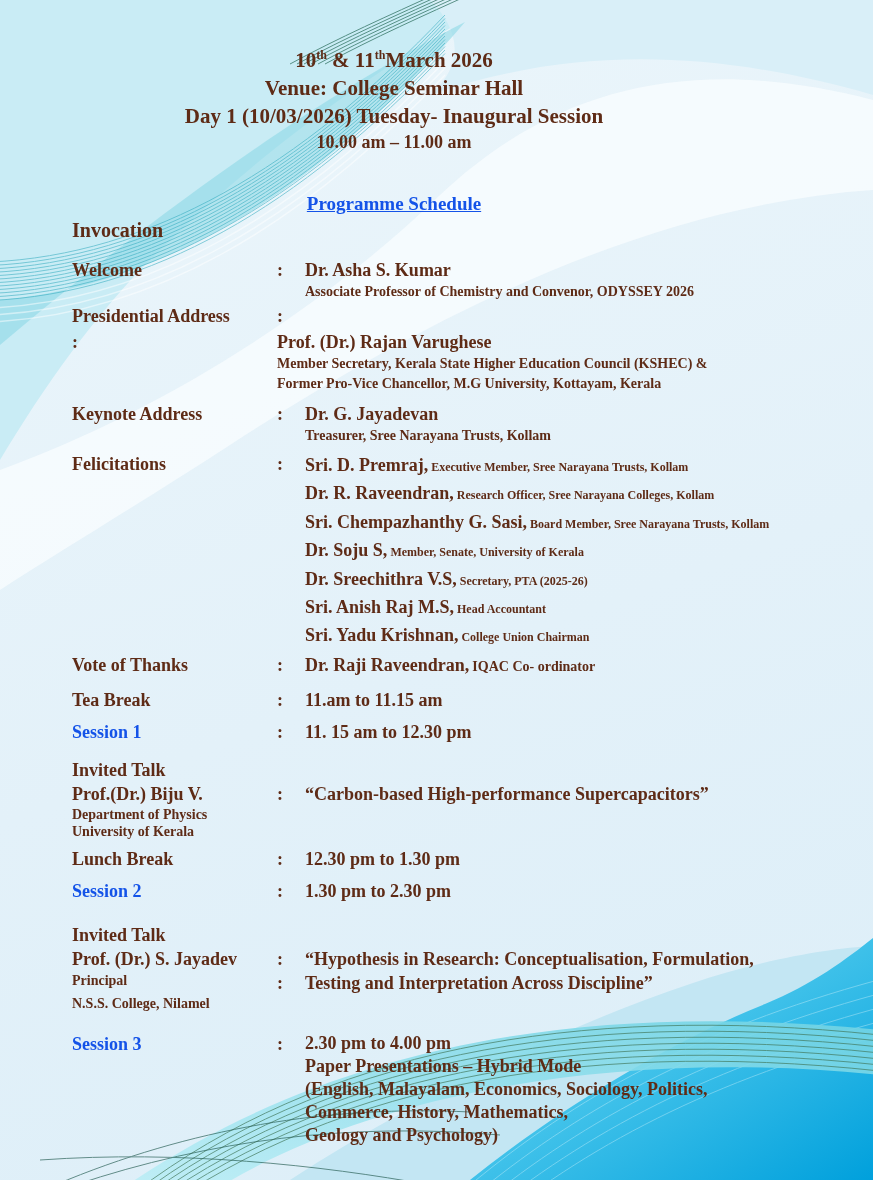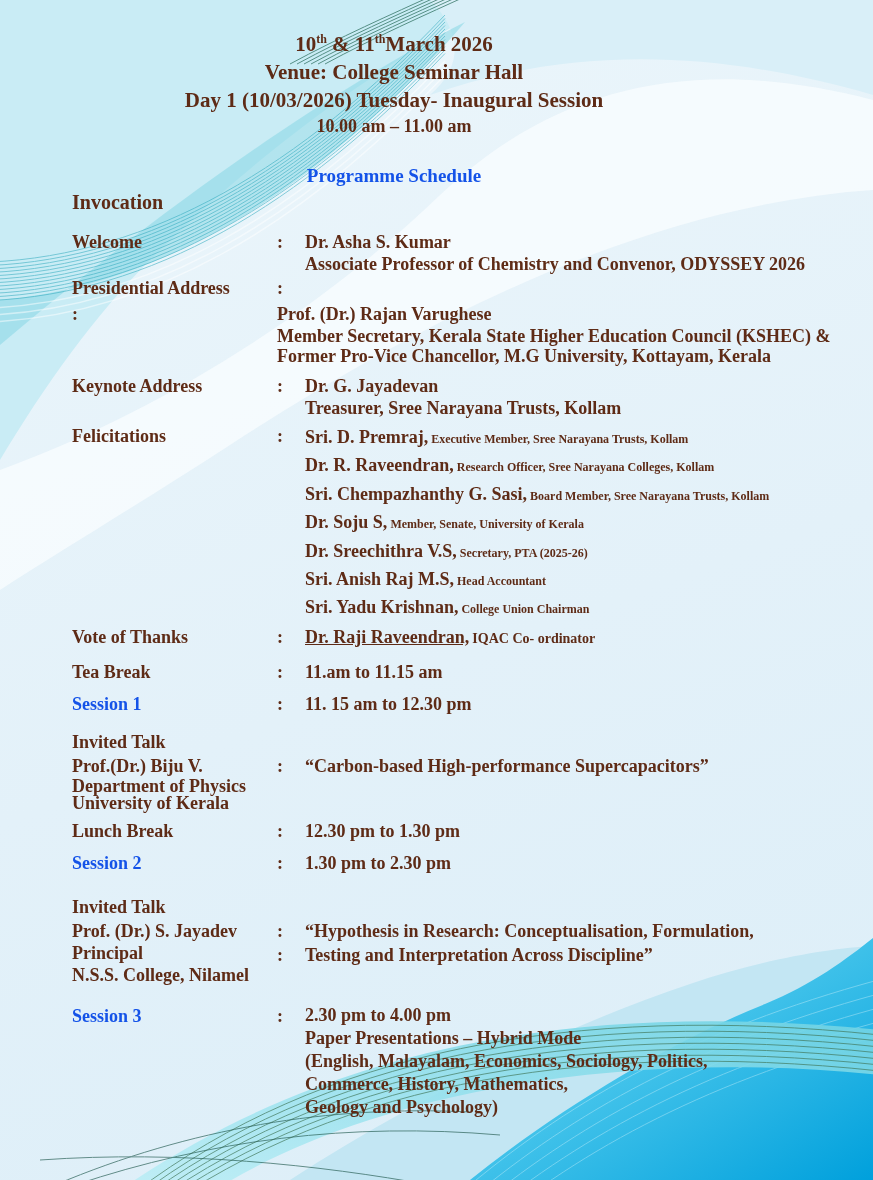--- a/index.html
+++ b/index.html
@@ -3,32 +3,32 @@
 <meta charset="utf-8">
 <style>
   html,body{margin:0;padding:0;}
   body{
     width:873px;height:1180px;position:relative;overflow:hidden;
     font-family:"Liberation Serif","DejaVu Serif",serif;
     font-weight:bold;color:var(--maroon,#5e2b16);
     background:linear-gradient(160deg,#ecf6fb 0%,#e3f1f9 55%,#dceef8 100%);
   }
   svg.bg{position:absolute;top:0;left:0;z-index:0;}
-  .content{position:absolute;top:0;left:0;width:788px;z-index:1;}
+  .content{position:absolute;top:16px;left:0;width:788px;z-index:1;}
   .header{ text-align:center;padding-top:30px;font-size:21px;line-height:28px;}
   .header sup{font-size:12px;line-height:0;}
   .header .time-line{font-size:18px;line-height:24px;}
-  .prog-title{text-align:center;color:var(--blue,#1453e8);font-size:19px;line-height:24px;margin-top:26px;}
+  .prog-title{text-align:center;color:var(--blue,#1453e8);font-size:19px;line-height:24px;margin-top:38px;text-decoration:underline;}
   .invocation{margin:2px 0 0 72px;font-size:20px;line-height:24px;}
   .row{display:grid;grid-template-columns:205px 28px auto;margin-left:72px;margin-right:8px;align-items:start;}
   .lbl{font-size:18px;line-height:24px;white-space:nowrap;}
   .col{font-size:18px;line-height:24px;}
   .val{font-size:18px;line-height:24px;}
   .vname{font-size:18px;line-height:24px;white-space:nowrap;}
-  .small{font-size:18px;line-height:20px;font-weight:bold;white-space:nowrap;}
+  .small{font-size:14px;line-height:20px;font-weight:bold;white-space:nowrap;}
   .tight{line-height:17px;}
   .blue{color:var(--blue,#1453e8);}
   .feli-line{line-height:26.4px;white-space:nowrap;}
   .feli-line .role{font-size:12px;margin-left:3px;margin-top:38px;}
   .role{font-size:14px;margin-left:3px;}
   .span-all{grid-column:1/-1;}
   .s3line{line-height:23px;white-space:nowrap;}
   .mt2{margin-top:2px;}.mt6{margin-top:6px;}.mt8{margin-top:8px;}.mt9{margin-top:9px;}
   .mt14{margin-top:14px;}.mt16{margin-top:16px;}.mt20{margin-top:20px;}.mt7{margin-top:7px;}
 </style>
@@ -167,21 +167,21 @@
       <div class="feli-line"><span>Dr. Soju S,</span><span class="role">Member, Senate, University of Kerala</span></div>
       <div class="feli-line"><span>Dr. Sreechithra V.S,</span><span class="role">Secretary, PTA (2025-26)</span></div>
       <div class="feli-line"><span>Sri. Anish Raj M.S,</span><span class="role">Head Accountant</span></div>
       <div class="feli-line"><span>Sri. Yadu Krishnan,</span><span class="role">College Union Chairman</span></div>
     </div>
   </div>
 
   <div class="row mt2">
     <div class="lbl">Vote of Thanks</div>
     <div class="col">:</div>
-    <div class="val"><span class="vname" style="white-space:nowrap;display:inline;text-decoration:underline;">Dr. Raji Raveendran,</span><span class="role">IQAC Co- ordinator</span></div>
+    <div class="val"><span class="vname" style="white-space:nowrap;display:inline;">Dr. Raji Raveendran,</span><span class="role">IQAC Co- ordinator</span></div>
   </div>
 
   <div class="row mt9">
     <div class="lbl">Tea Break</div>
     <div class="col">:</div>
     <div class="val">11.am to 11.15 am</div>
   </div>
 
   <div class="row mt8">
     <div class="lbl blue">Session 1</div>

